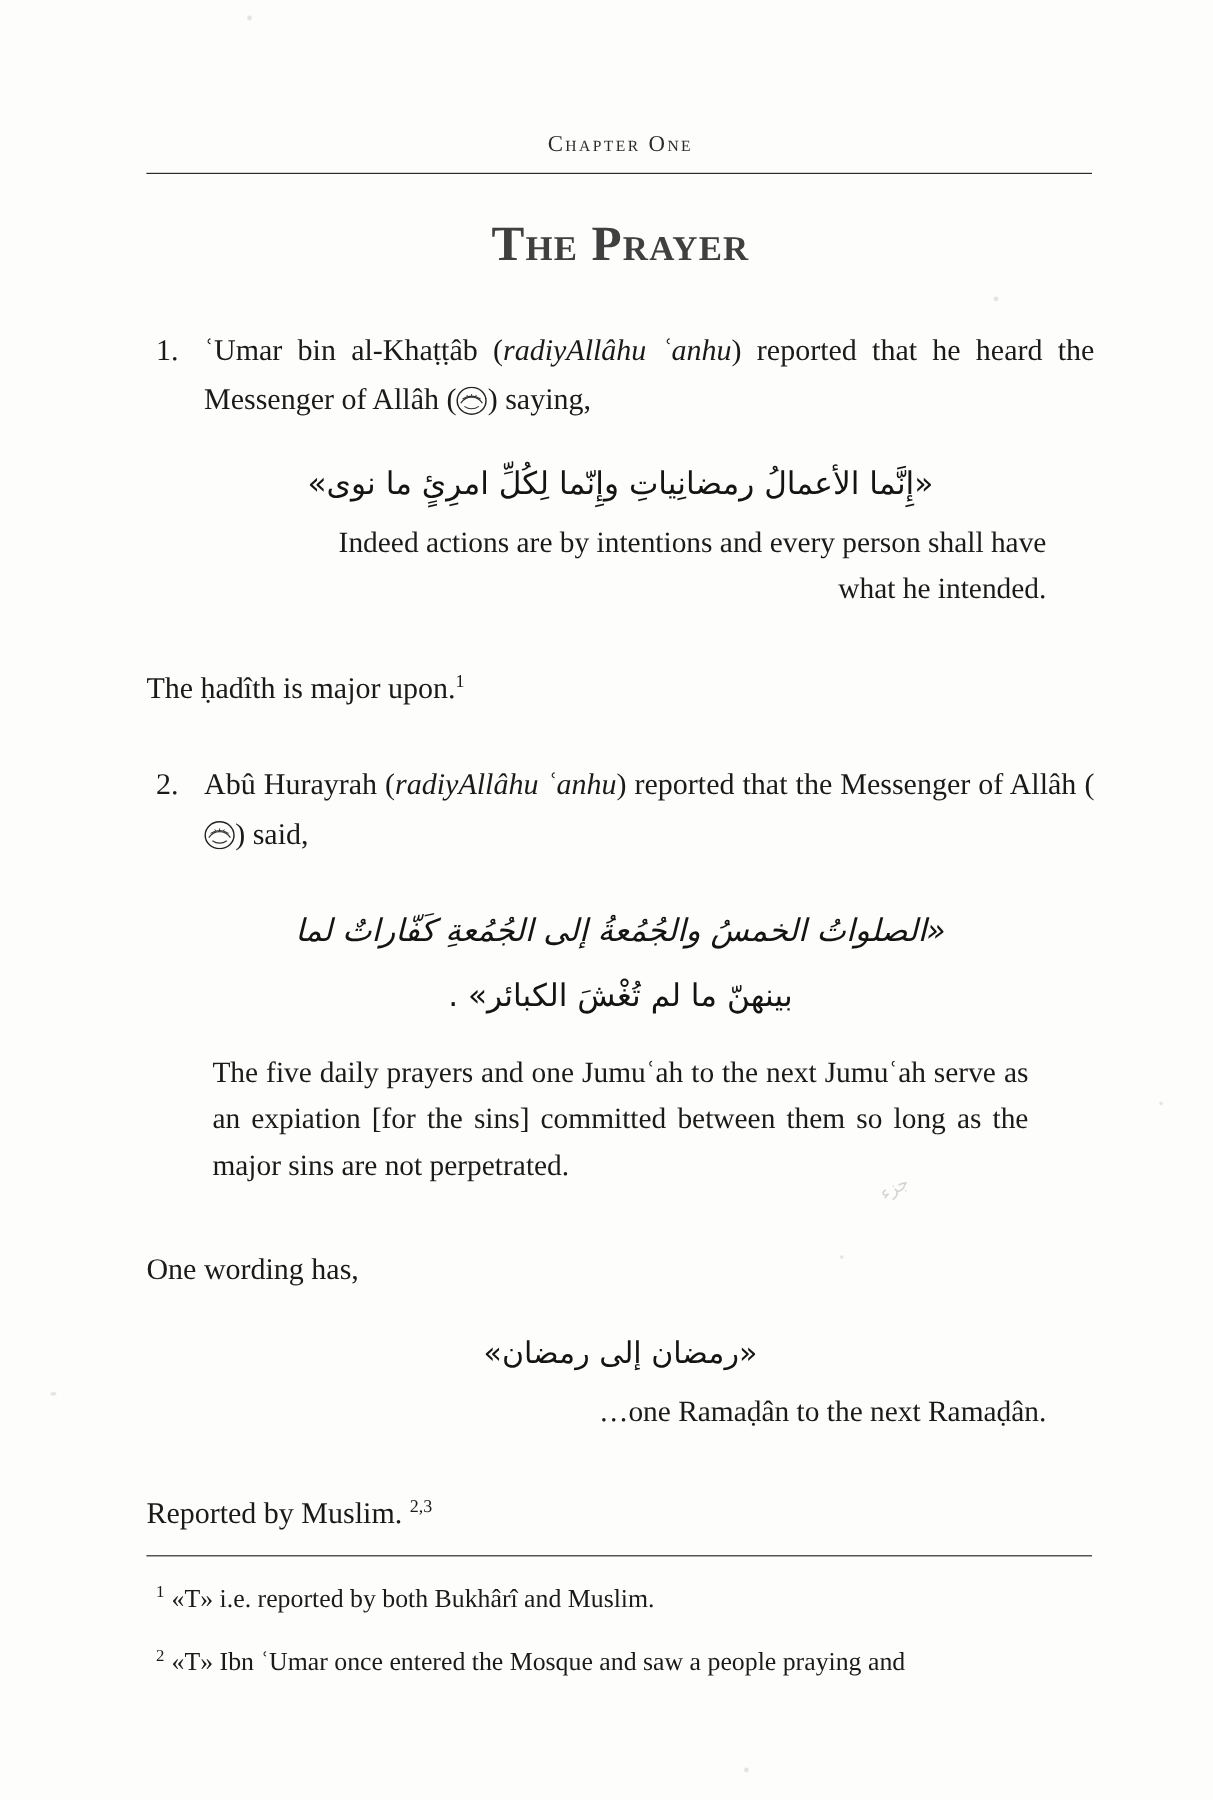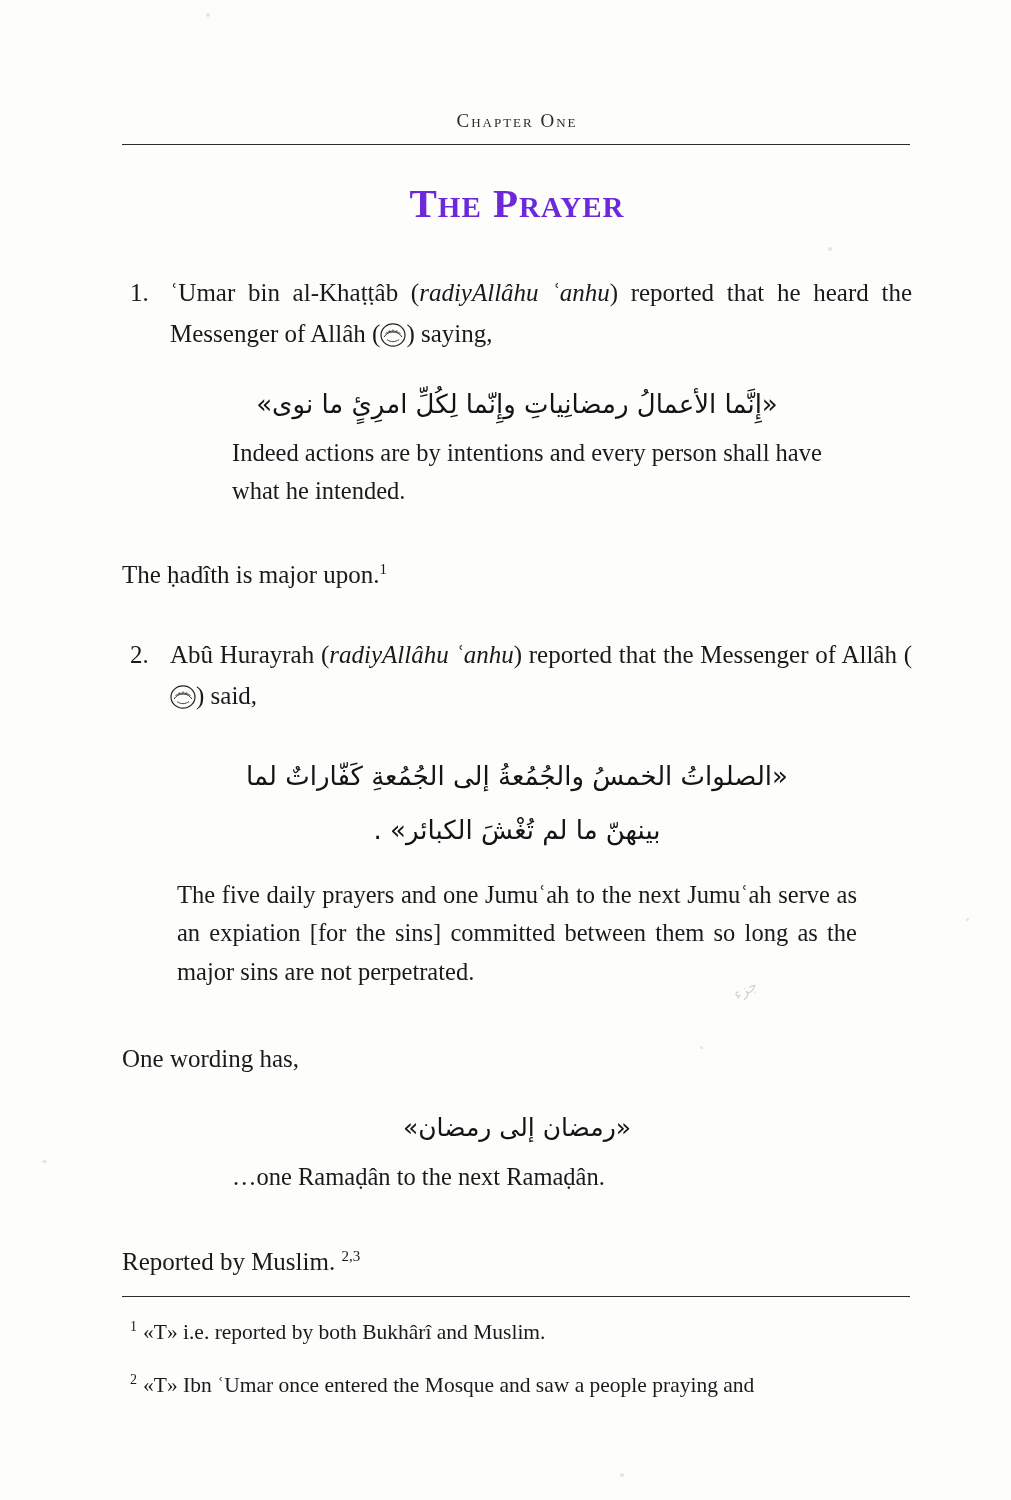--- a/index.html
+++ b/index.html
@@ -48,21 +48,21 @@
   .rule {
     border-top: 1.6px solid #2b2b2b;
     width: 788px;
     margin: 0 0 34px 0;
   }
 
   .chapter-title {
     text-align: center;
     font-size: 41px;
     letter-spacing: 1px;
-    color: #6d28d9;
+    color: #404040;
     font-variant: small-caps;
     font-weight: 700;
     margin: 0 0 46px 0;
   }
 
   .numbered {
     display: flex;
     margin-bottom: 8px;
   }
   .num {
@@ -106,21 +106,21 @@
     margin: 0 auto;
     text-align: center;
   }
   .translation.blockquote {
     text-align: justify;
     width: 680px;
   }
   .translation.center-narrow {
     width: 640px;
     margin-left: 110px;
-    text-align: left;
+    text-align: right;
   }
 
   .sup { font-size: 15px; vertical-align: super; }
 
   .peace {
     display: inline-block;
     width: 26px;
     height: 24px;
     vertical-align: -5px;
     position: relative;
@@ -206,21 +206,21 @@
         <span>Abû Hurayrah (</span><i>radiyAllâhu ʿanhu</i><span>) reported that the Messenger of Allâh (</span><span class="peace"><svg width="26" height="24" viewBox="0 0 26 24">
               <ellipse cx="13" cy="12" rx="12" ry="11.2" fill="none" stroke="#222" stroke-width="1.2"></ellipse>
               <path d="M4 14c2-3 5-5 9-5s7 2 9 5" fill="none" stroke="#333" stroke-width="1"></path>
               <path d="M5.5 10.5c2.4-1.6 5-2.4 7.5-2.4s5.1.8 7.5 2.4" fill="none" stroke="#333" stroke-width=".9"></path>
               <path d="M7 16.6c1.8 1.3 3.8 2 6 2s4.2-.7 6-2" fill="none" stroke="#333" stroke-width=".9"></path>
               <path d="M9 7.2l1.2 1.6M13 6.4v1.9M17 7.2l-1.2 1.6" stroke="#333" stroke-width=".8"></path>
             </svg></span><span>) said,</span>
       </div>
     </div>
 
-    <div class="arabic" style="margin-top:36px;">«الصلواتُ الخمسُ والجُمُعةُ إلى الجُمُعةِ كَفّاراتٌ لما</div>
+    <div class="arabic" style="margin-top:36px;font-style:italic;">«الصلواتُ الخمسُ والجُمُعةُ إلى الجُمُعةِ كَفّاراتٌ لما</div>
     <div class="arabic" style="margin-top:0;">بينهنّ ما لم تُغْشَ الكبائر» .</div>
 
     <div class="translation blockquote" style="margin-top:22px;">The five daily prayers and one Jumuʿah to the next Jumuʿah serve as an expiation [for the sins] committed between them so long as the major sins are not perpetrated.</div>
 
     <div class="para" style="margin-top:48px;">One wording has,</div>
 
     <div class="arabic small" style="">«رمضان إلى رمضان»</div>
     <div class="translation center-narrow">…one Ramaḍân to the next Ramaḍân.</div>
 
     <div class="para" style="margin-top:46px;">

